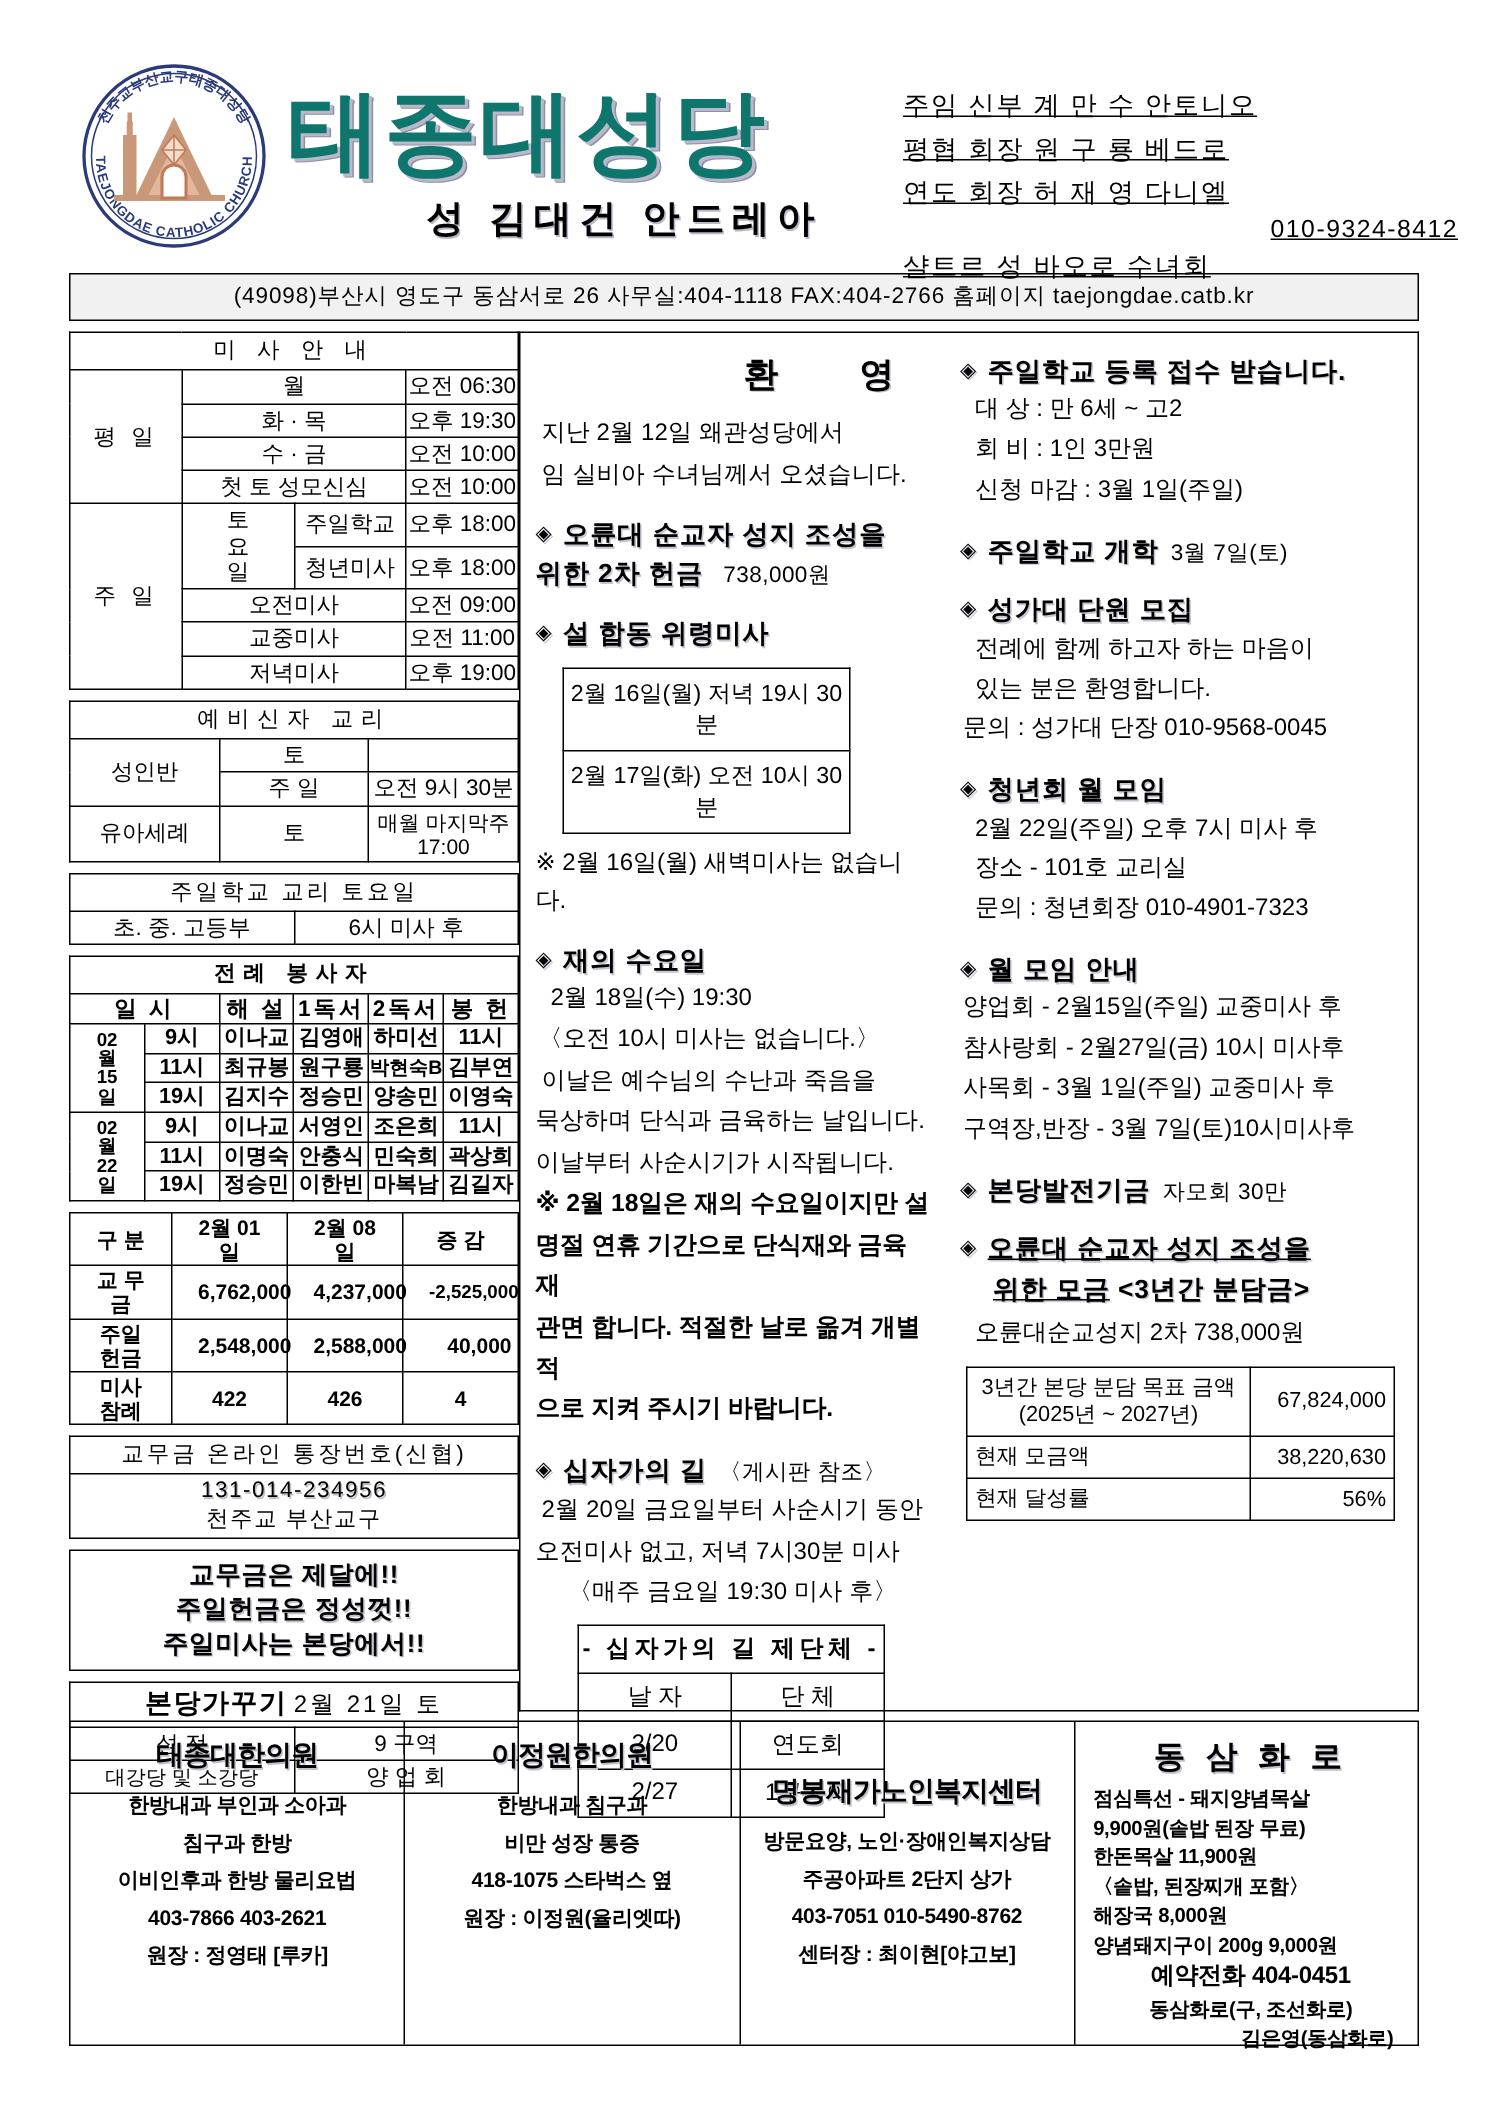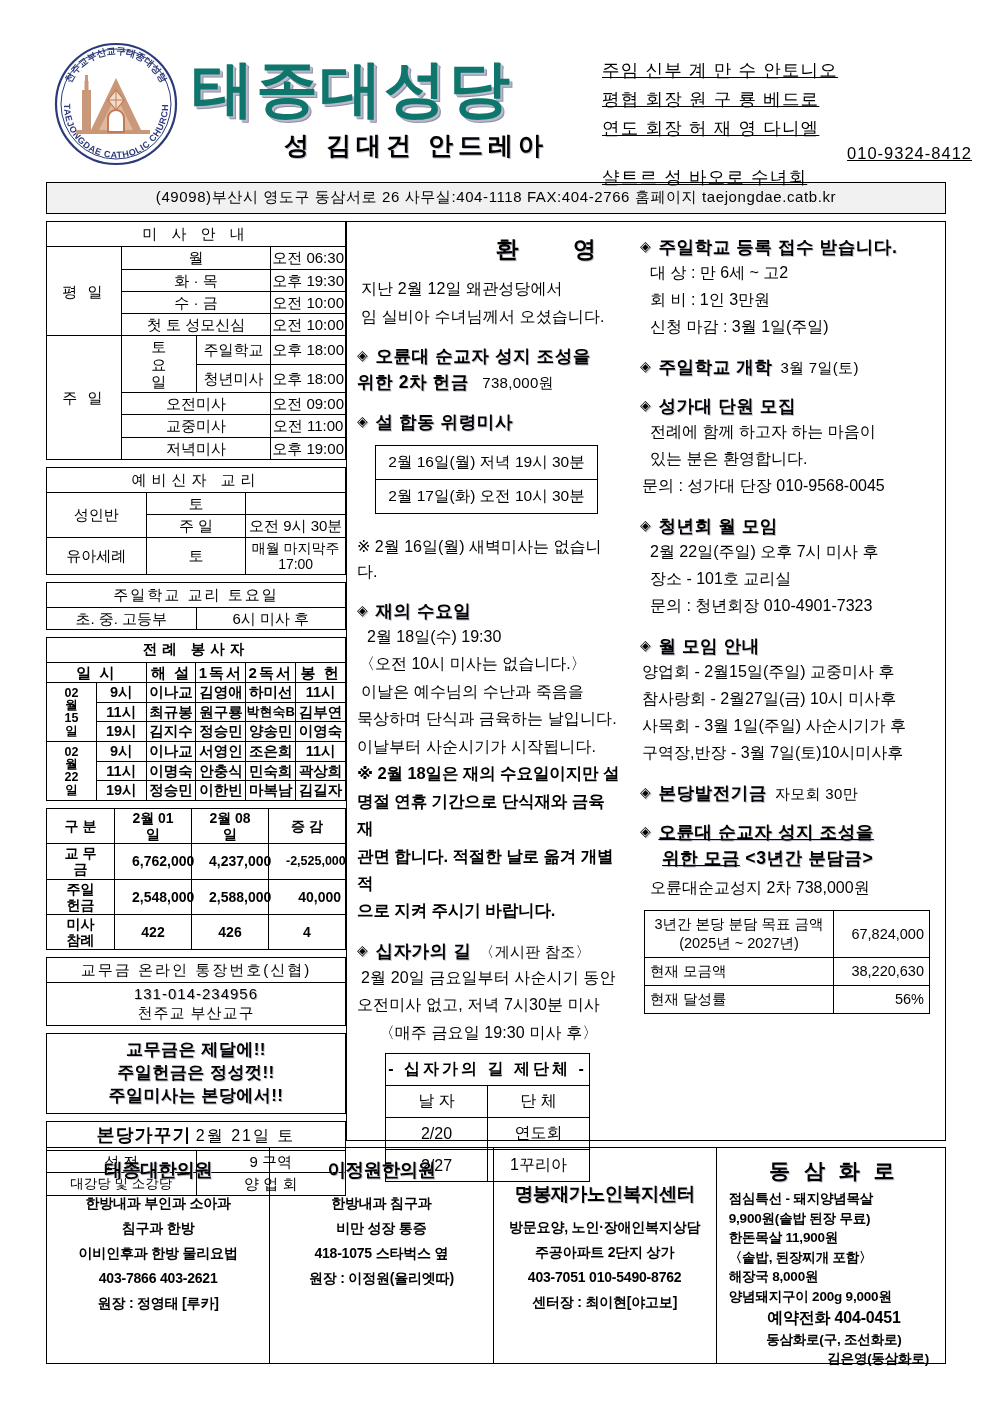--- a/index.html
+++ b/index.html
@@ -99,21 +99,21 @@
   .bullet-cont { font-size: 17.5px; font-weight: bold; letter-spacing: 0.6px;
                  text-shadow: 1px 1px 0 #c5c5d3; line-height: 1.55; padding-left: 22px; }
   .bullet-tail { font-weight: normal; font-size: 15px; letter-spacing: 0.3px; margin-left: 8px;
                  text-shadow: none; }
   .sub { font-size: 16px; line-height: 1.68; padding-left: 10px; }
   .sub2 { font-size: 16px; line-height: 1.68; padding-left: 2px; }
   .note { font-size: 16px; line-height: 1.6; }
   .bold-para { font-size: 16.5px; font-weight: bold; line-height: 1.66; letter-spacing: -0.1px; }
   .u { text-decoration: underline; }
 
-  table.minibox { width: 223px; border-collapse: collapse; margin: 9px 0 20px 18px; table-layout: fixed; }
+  table.minibox { width: 192px; border-collapse: collapse; margin: 9px 0 7px 18px; table-layout: fixed; }
   table.minibox td { border: 1.2px solid #000; font-size: 15.5px; text-align: center; padding: 6px 0; }
 
   table.ctable { width: 205px; border-collapse: collapse; margin: 7px auto 0 28px; table-layout: fixed; }
   table.ctable td { border: 1.2px solid #000; font-size: 16px; text-align: center; padding: 5px 0; }
   table.ctable td.h { font-size: 16px; font-weight: bold; letter-spacing: 3px; }
 
   table.fund { width: 286px; border-collapse: collapse; margin: 8px 0 0 4px; table-layout: fixed; border-radius: 16px; }
   table.fund td { border: 1.2px solid #000; font-size: 14.5px; padding: 4px 5px; }
   table.fund td.lab { text-align: left; line-height: 1.3; }
   table.fund td.labc { text-align: center; line-height: 1.3; }
@@ -518,21 +518,21 @@
         <div class="sub">문의 : 청년회장 010-4901-7323</div>
       </div>
 
       <div class="bullet-item">
         <div class="bullet-line">
           <span class="dia">◈</span>
           <span>월 모임 안내</span>
         </div>
         <div class="sub2">양업회 - 2월15일(주일) 교중미사 후</div>
         <div class="sub2">참사랑회 - 2월27일(금) 10시 미사후</div>
-        <div class="sub2">사목회 - 3월 1일(주일) 사순시기가 후</div>
+        <div class="sub2">사목회 - 3월 1일(주일) 교중미사 후</div>
         <div class="sub2">구역장,반장 - 3월 7일(토)10시미사후</div>
       </div>
 
       <div class="bullet-item">
         <div class="bullet-line">
           <span class="dia">◈</span>
           <span>본당발전기금</span>
           <span class="bullet-tail">자모회 30만</span>
         </div>
       </div>

